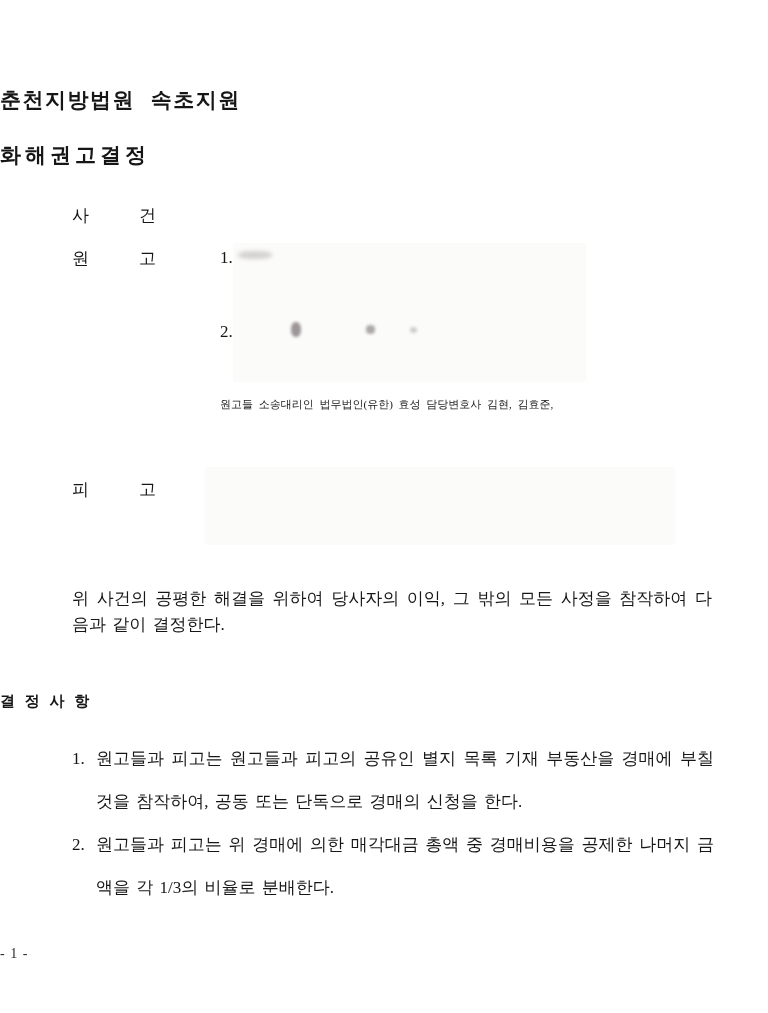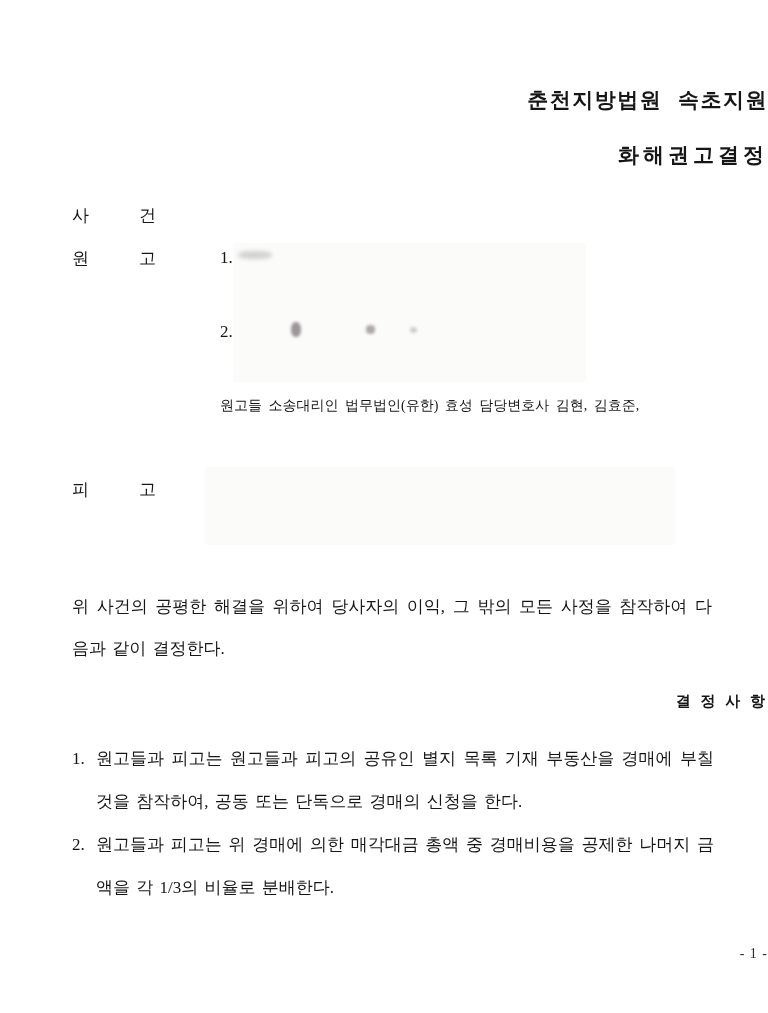--- a/index.html
+++ b/index.html
@@ -14,35 +14,34 @@
     margin: 0 auto;
     background: #ffffff;
     font-family: "Liberation Serif", "DejaVu Serif", serif;
     color: #161616;
     overflow: hidden;
   }
   .centered {
     position: absolute;
     left: 0;
     right: 0;
-    text-align: right;
+    text-align: left;
   }
   .court-name {
     top: 86px;
     font-size: 21px;
     font-weight: bold;
     letter-spacing: 1.5px;
     word-spacing: 9px;
   }
   .doc-title {
     top: 141px;
     font-size: 21px;
     font-weight: bold;
     letter-spacing: 4px;
-    padding-left: 32px;
   }
   .field-label {
     position: absolute;
     left: 72px;
     width: 84px;
     display: flex;
     justify-content: space-between;
     font-size: 17px;
   }
   .field-value {
@@ -87,31 +86,31 @@
   }
   .faint-trace {
     position: absolute;
     background: #8a8680;
     filter: blur(2px);
     border-radius: 40%;
     opacity: 0.35;
   }
   .counsel-line {
     position: absolute;
-    font-size: 14px;
+    font-size: 11px;
     white-space: nowrap;
     word-spacing: 3px;
     text-align: center;
   }
   .body-par {
     position: absolute;
     left: 72px;
     width: 640px;
     font-size: 17px;
-    line-height: 42px;
+    line-height: 26px;
     text-align: justify;
     word-break: break-all;
     word-spacing: 2px;
   }
   .decision-heading {
     top: 692px;
     font-size: 15px;
     font-weight: bold;
     letter-spacing: 3px;
   }

